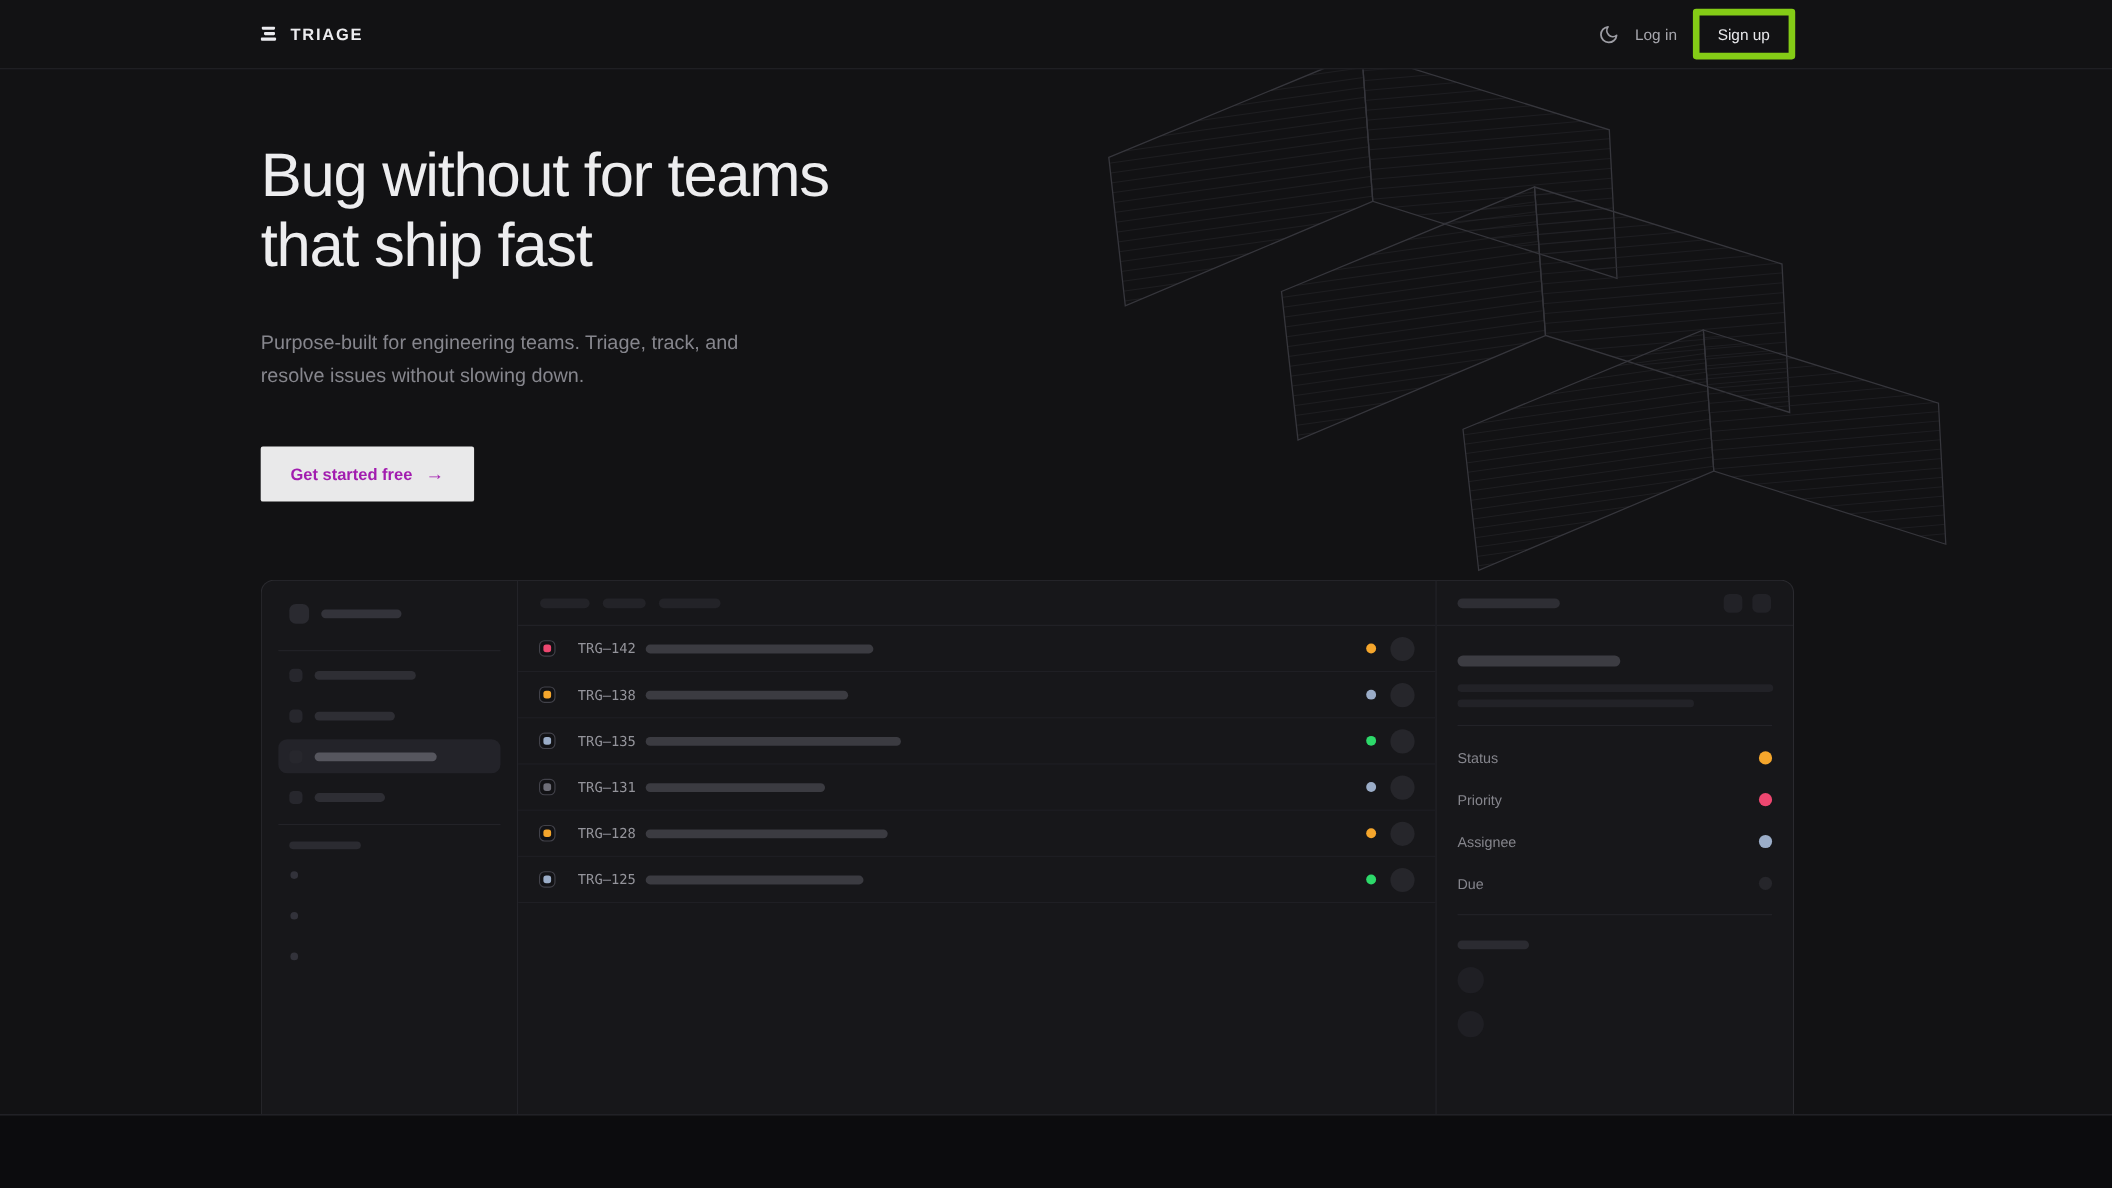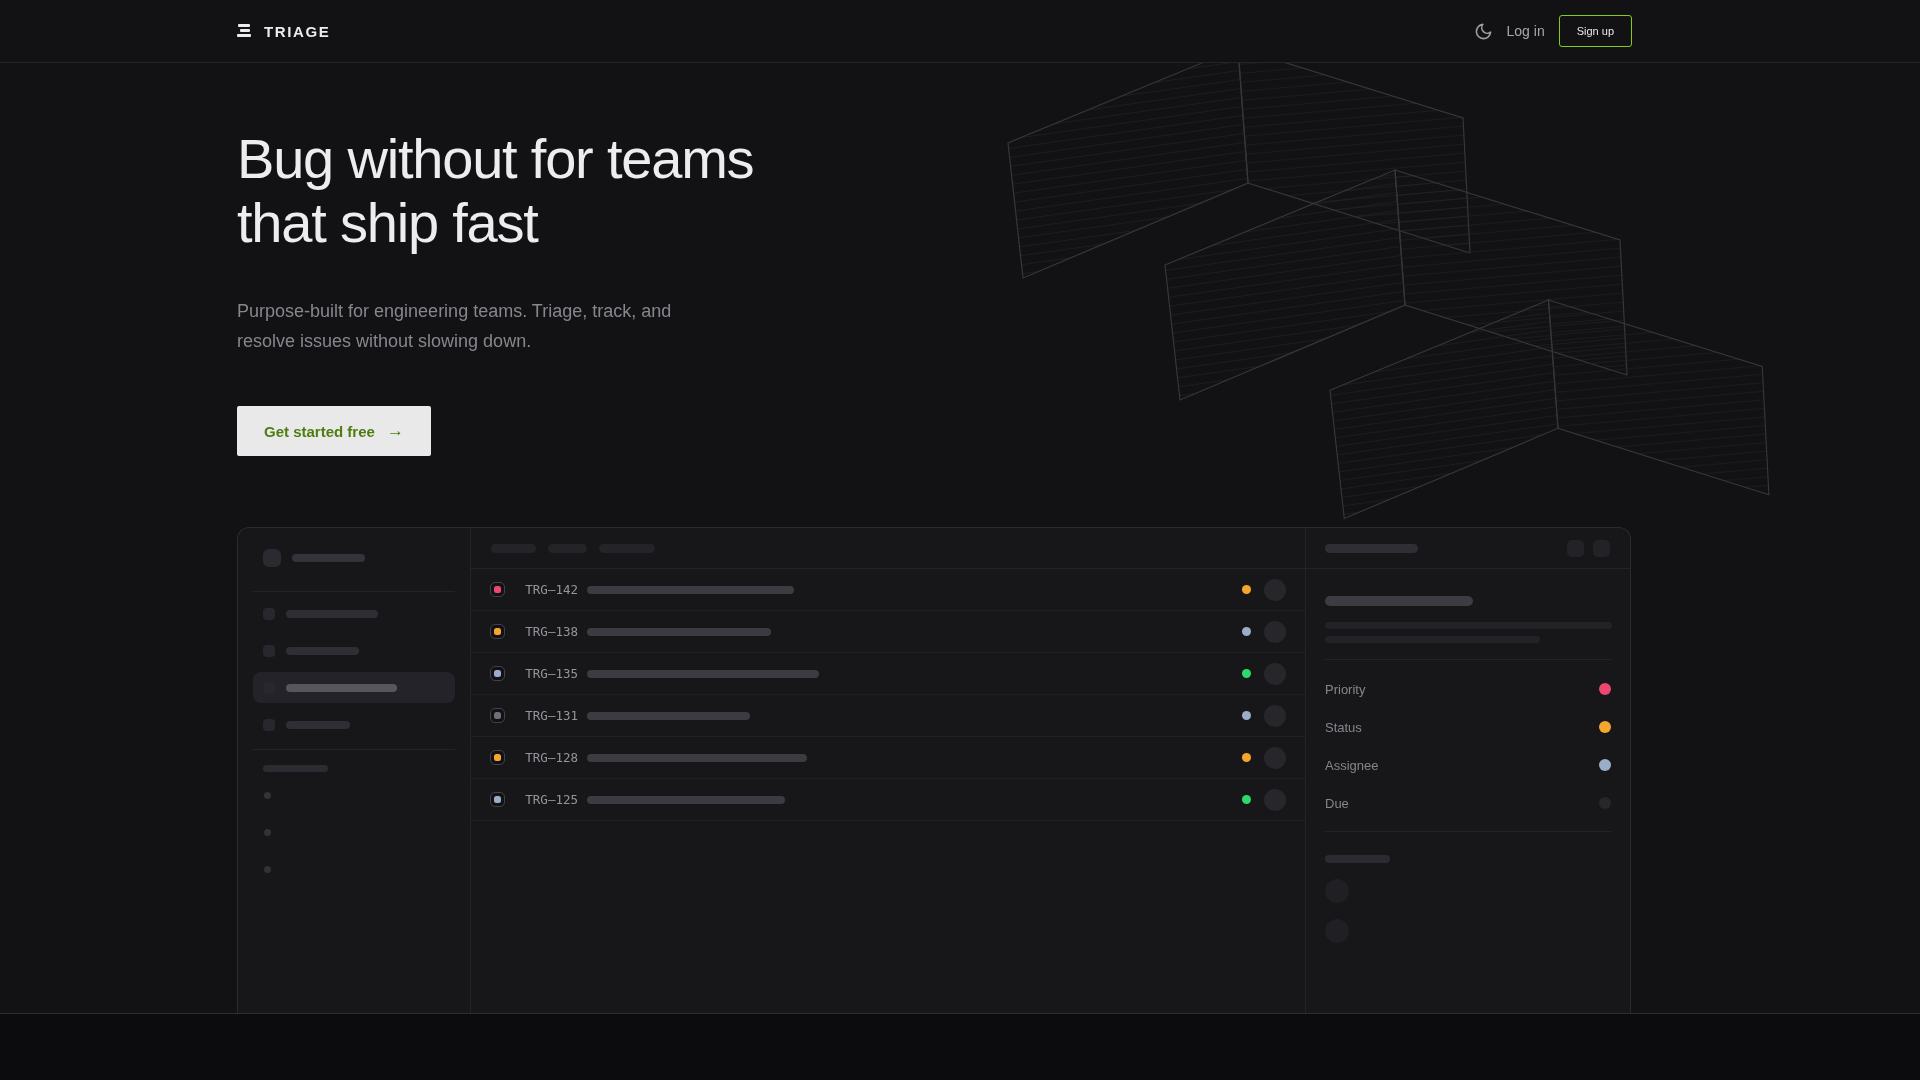--- a/index.html
+++ b/index.html
@@ -12,29 +12,29 @@
 
   
   .navbar { position:absolute; top:0; left:0; width:1920px; height:63px; background:#121214;
             border-bottom:1px solid #232328; display:flex; align-items:center;
             justify-content:space-between; padding:0 288px 0 237px; z-index:10; }
   .brand { display:flex; align-items:center; gap:11px; }
   .brand-text { color:#ececef; font-size:15px; font-weight:700; letter-spacing:1.6px; }
   .nav-right { display:flex; align-items:center; gap:14px; }
   .icon-btn { background:none; border:none; cursor:pointer; display:flex; align-items:center; }
   .login { color:#a6a6ad; font-size:14px; background:none; border:none; cursor:pointer; }
-  .signup { color:#e8e8eb; font-size:11px; background:transparent; border:1px solid #84cc16;
+  .signup { color:#e8e8eb; font-size:14px; background:transparent; border:6px solid #84cc16;
             border-radius:3px; padding:9px 17px; cursor:pointer; }
 
   
   .hero { position:absolute; left:237px; top:63px; z-index:5; }
   .hero h1 { margin-top:64px; color:#ededef; font-size:56px; line-height:64px;
              font-weight:500; letter-spacing:-1.2px; }
   .hero p { margin-top:41px; color:#86868d; font-size:18px; line-height:30px; max-width:480px; }
-  .cta { margin-top:50px; height:50px; padding:0 27px; background:#e9e9ea; color:#4d7c0f;
+  .cta { margin-top:50px; height:50px; padding:0 27px; background:#e9e9ea; color:#a21caf;
          border:none; border-radius:2px; font-size:15px; font-weight:700; cursor:pointer;
          display:inline-flex; align-items:center; gap:12px; font-family:"Liberation Sans",sans-serif; }
   .cta .arrow { font-size:17px; font-weight:400; }
 
   
   .mockup { position:absolute; left:237px; top:527px; width:1394px; height:486px; z-index:5;
             background:#17171a; border:1px solid #2a2a2f; border-bottom:none;
             border-radius:12px 12px 0 0; display:flex; overflow:hidden; }
   .bar { border-radius:4px; flex:none; }
 
@@ -260,26 +260,26 @@
         <span class="sq"></span>
         <span class="sq"></span>
       </div>
       <div class="det-body">
         <div class="det-title bar"></div>
         <div class="det-desc1 bar"></div>
         <div class="det-desc2 bar"></div>
         <hr class="m-div" style="margin-top:16px">
         <div id="detail-fields" style="margin-top:10px">
             <div class="frow">
+              <div class="flabel">Status</div>
+              <div class="fdot" style="background: rgb(245, 166, 44);"></div>
+            </div>
+            <div class="frow">
               <div class="flabel">Priority</div>
               <div class="fdot" style="background: rgb(237, 71, 112);"></div>
-            </div>
-            <div class="frow">
-              <div class="flabel">Status</div>
-              <div class="fdot" style="background: rgb(245, 166, 44);"></div>
             </div>
             <div class="frow">
               <div class="flabel">Assignee</div>
               <div class="fdot" style="background: rgb(155, 173, 200);"></div>
             </div>
             <div class="frow">
               <div class="flabel">Due</div>
               <div class="fdot" style="background: rgb(38, 38, 43);"></div>
             </div>
           </div>

